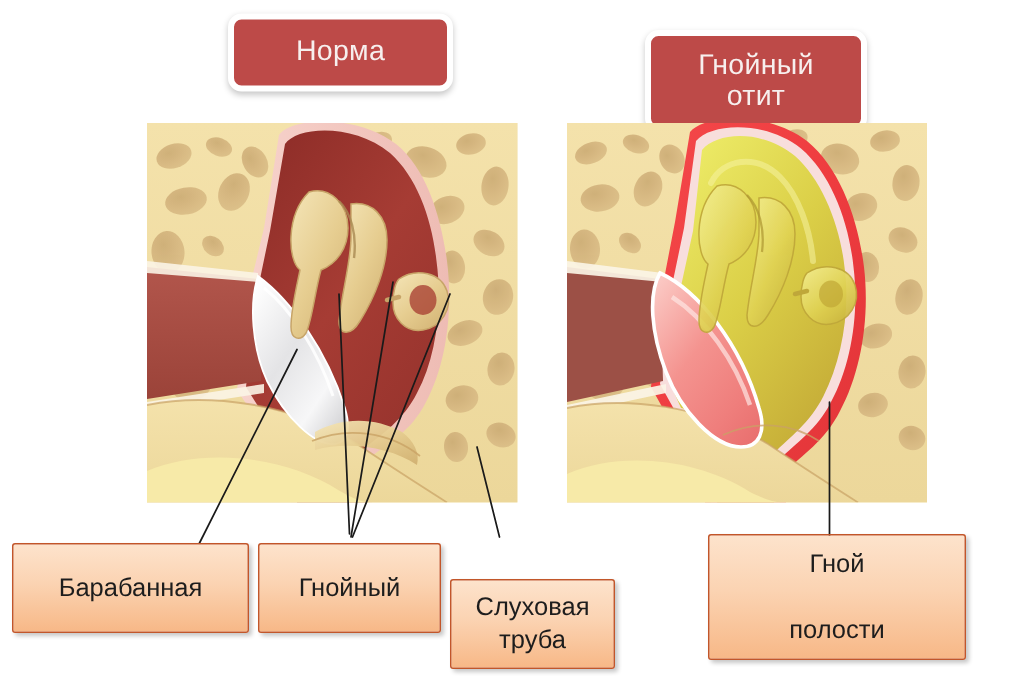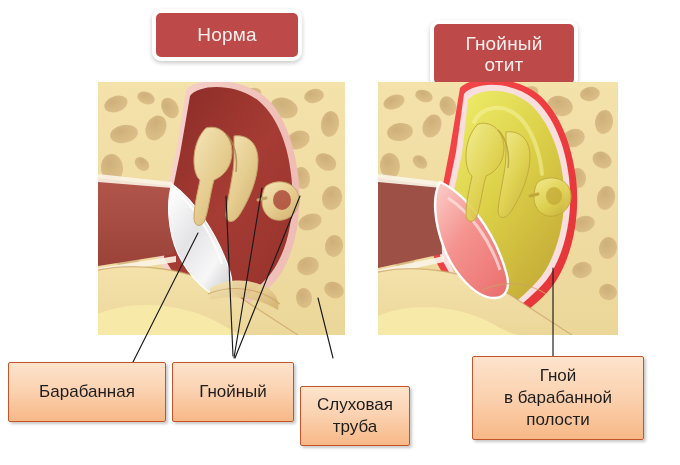--- a/index.html
+++ b/index.html
@@ -334,18 +334,18 @@
   <div class="label-box" id="lbl-tube">
     <span>
       <span>Слуховая</span><br>
       <span>труба</span>
     </span>
   </div>
 
   <div class="label-box" id="lbl-pus">
     <span>
       <span>Гной</span><br>
-      <span>в барабанной</span><br>
+      <br>
       <span>полости</span>
     </span>
   </div>
 
 </div>
 
 </body></html>

